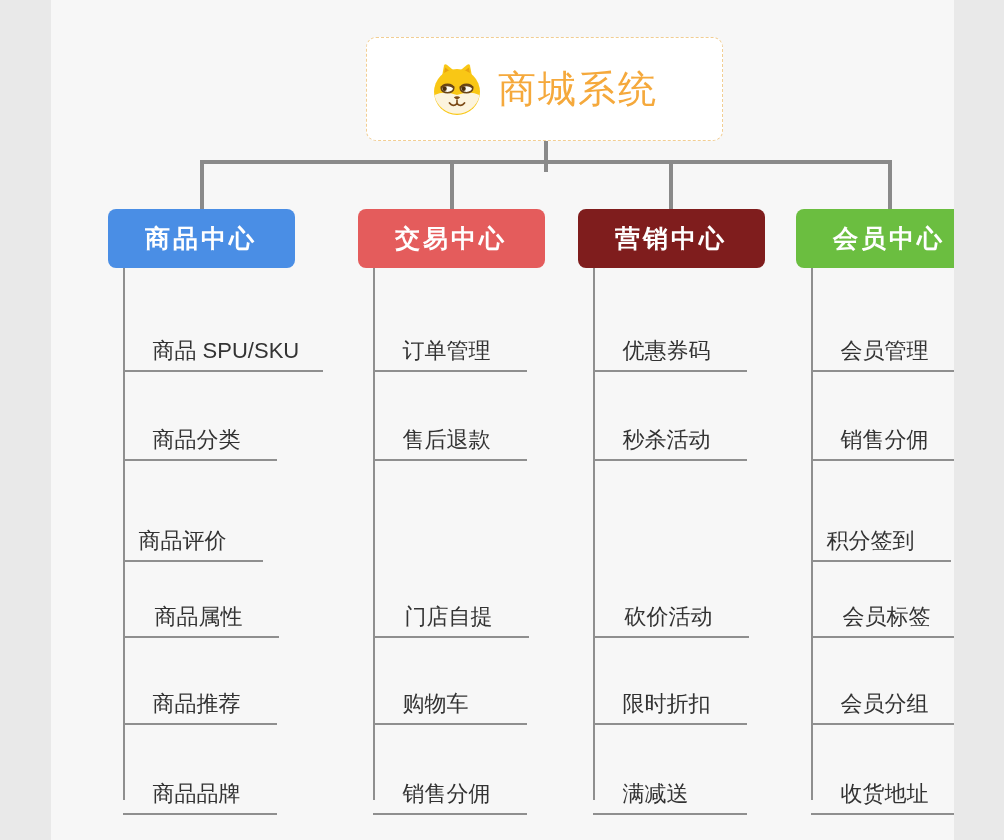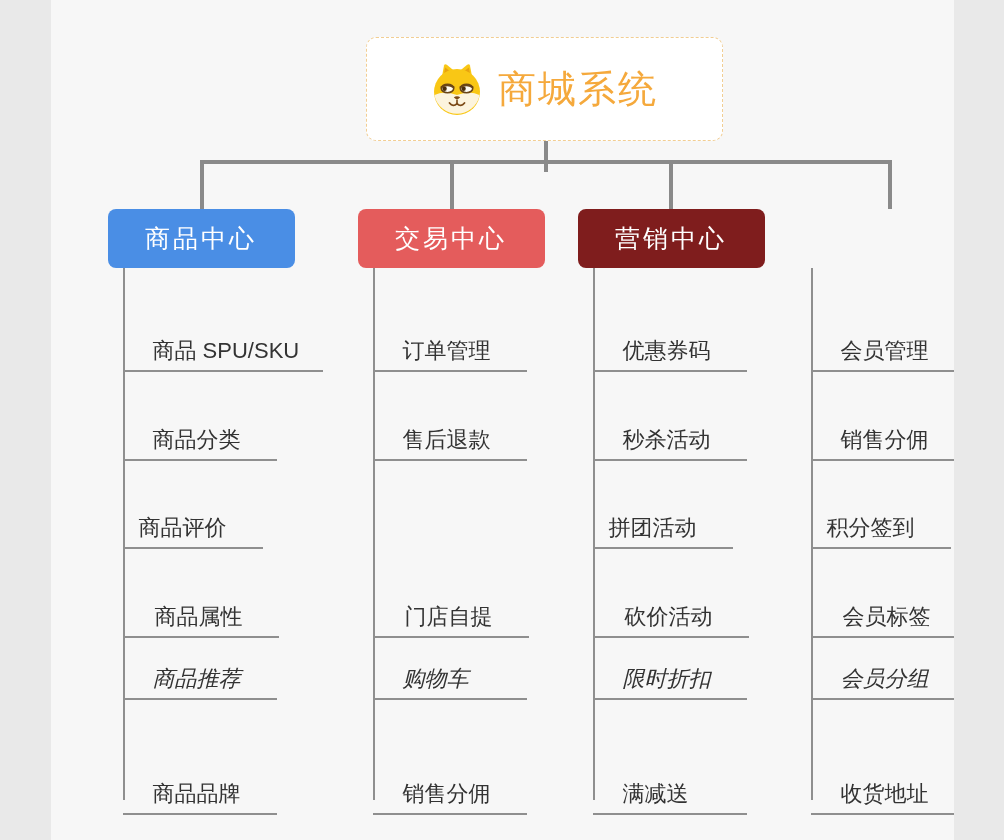--- a/index.html
+++ b/index.html
@@ -22,31 +22,31 @@
   }
   .root-title{font-size:38px;font-weight:500;color:#F5A93C;letter-spacing:2px;}
   .dog{width:54px;height:54px;flex:0 0 auto;}
 
   
   .col{position:absolute;top:209px;width:187px;height:610px;}
   .col.c0{left:57px;} .col.c1{left:307px;} .col.c2{left:527px;} .col.c3{left:745px;}
   .branch-box{
     position:absolute;left:0;top:0;width:187px;height:59px;box-sizing:border-box;
     border-radius:8px;display:flex;align-items:center;justify-content:center;
-    color:#FFFFFF;font-size:25px;letter-spacing:3px;cursor:default;
+    color:#FFFFFF;font-size:25px;letter-spacing:3px;cursor:default;font-weight:bold;
   }
   .trunk{position:absolute;left:15px;top:59px;width:2px;height:532px;background:#8F8F8F;}
   .item{
     position:absolute;left:15px;white-space:nowrap;
     font-size:22px;line-height:30px;color:#333333;
     padding:0 24px 4px 30px;min-width:100px;
     border-bottom:2px solid #8F8F8F;cursor:default;margin-top:17px;
   }
-  .item.r0{top:110px;} .item.r1{top:199px;} .item.r2{top:287px;padding-left:16px;}
-  .item.r3{top:376px;padding-left:32px;} .item.r4{top:438px;font-style:italic;} .item.r5{top:553px;}
+  .item.r0{top:110px;} .item.r1{top:199px;} .item.r2{top:300px;padding-left:16px;}
+  .item.r3{top:376px;padding-left:32px;} .item.r4{top:463px;} .item.r5{top:553px;}
 </style>
 </head>
 <body>
 
 <div class="canvas">
 
   <div class="line root-drop"></div>
   <div class="line bus"></div>
   <div class="line drop d0"></div>
   <div class="line drop d1"></div>
@@ -93,27 +93,27 @@
     <div class="item r3">门店自提</div>
     <div class="item r4">购物车</div>
     <div class="item r5">销售分佣</div>
   </div>
 
   <div class="col c2">
     <div class="branch-box" style="background-color: #7f1d1d;">营销中心</div>
     <div class="trunk"></div>
     <div class="item r0">优惠券码</div>
     <div class="item r1">秒杀活动</div>
-    <div class="item r2">拼团活动</div>
     <div class="item r3">砍价活动</div>
     <div class="item r4">限时折扣</div>
     <div class="item r5">满减送</div>
   </div>
 
   <div class="col c3">
+    <div class="branch-box" style="background-color: rgb(107, 190, 64);">会员中心</div>
     <div class="trunk"></div>
     <div class="item r0">会员管理</div>
     <div class="item r1">销售分佣</div>
     <div class="item r2">积分签到</div>
     <div class="item r3">会员标签</div>
     <div class="item r4">会员分组</div>
     <div class="item r5">收货地址</div>
   </div>
 
 </div>

